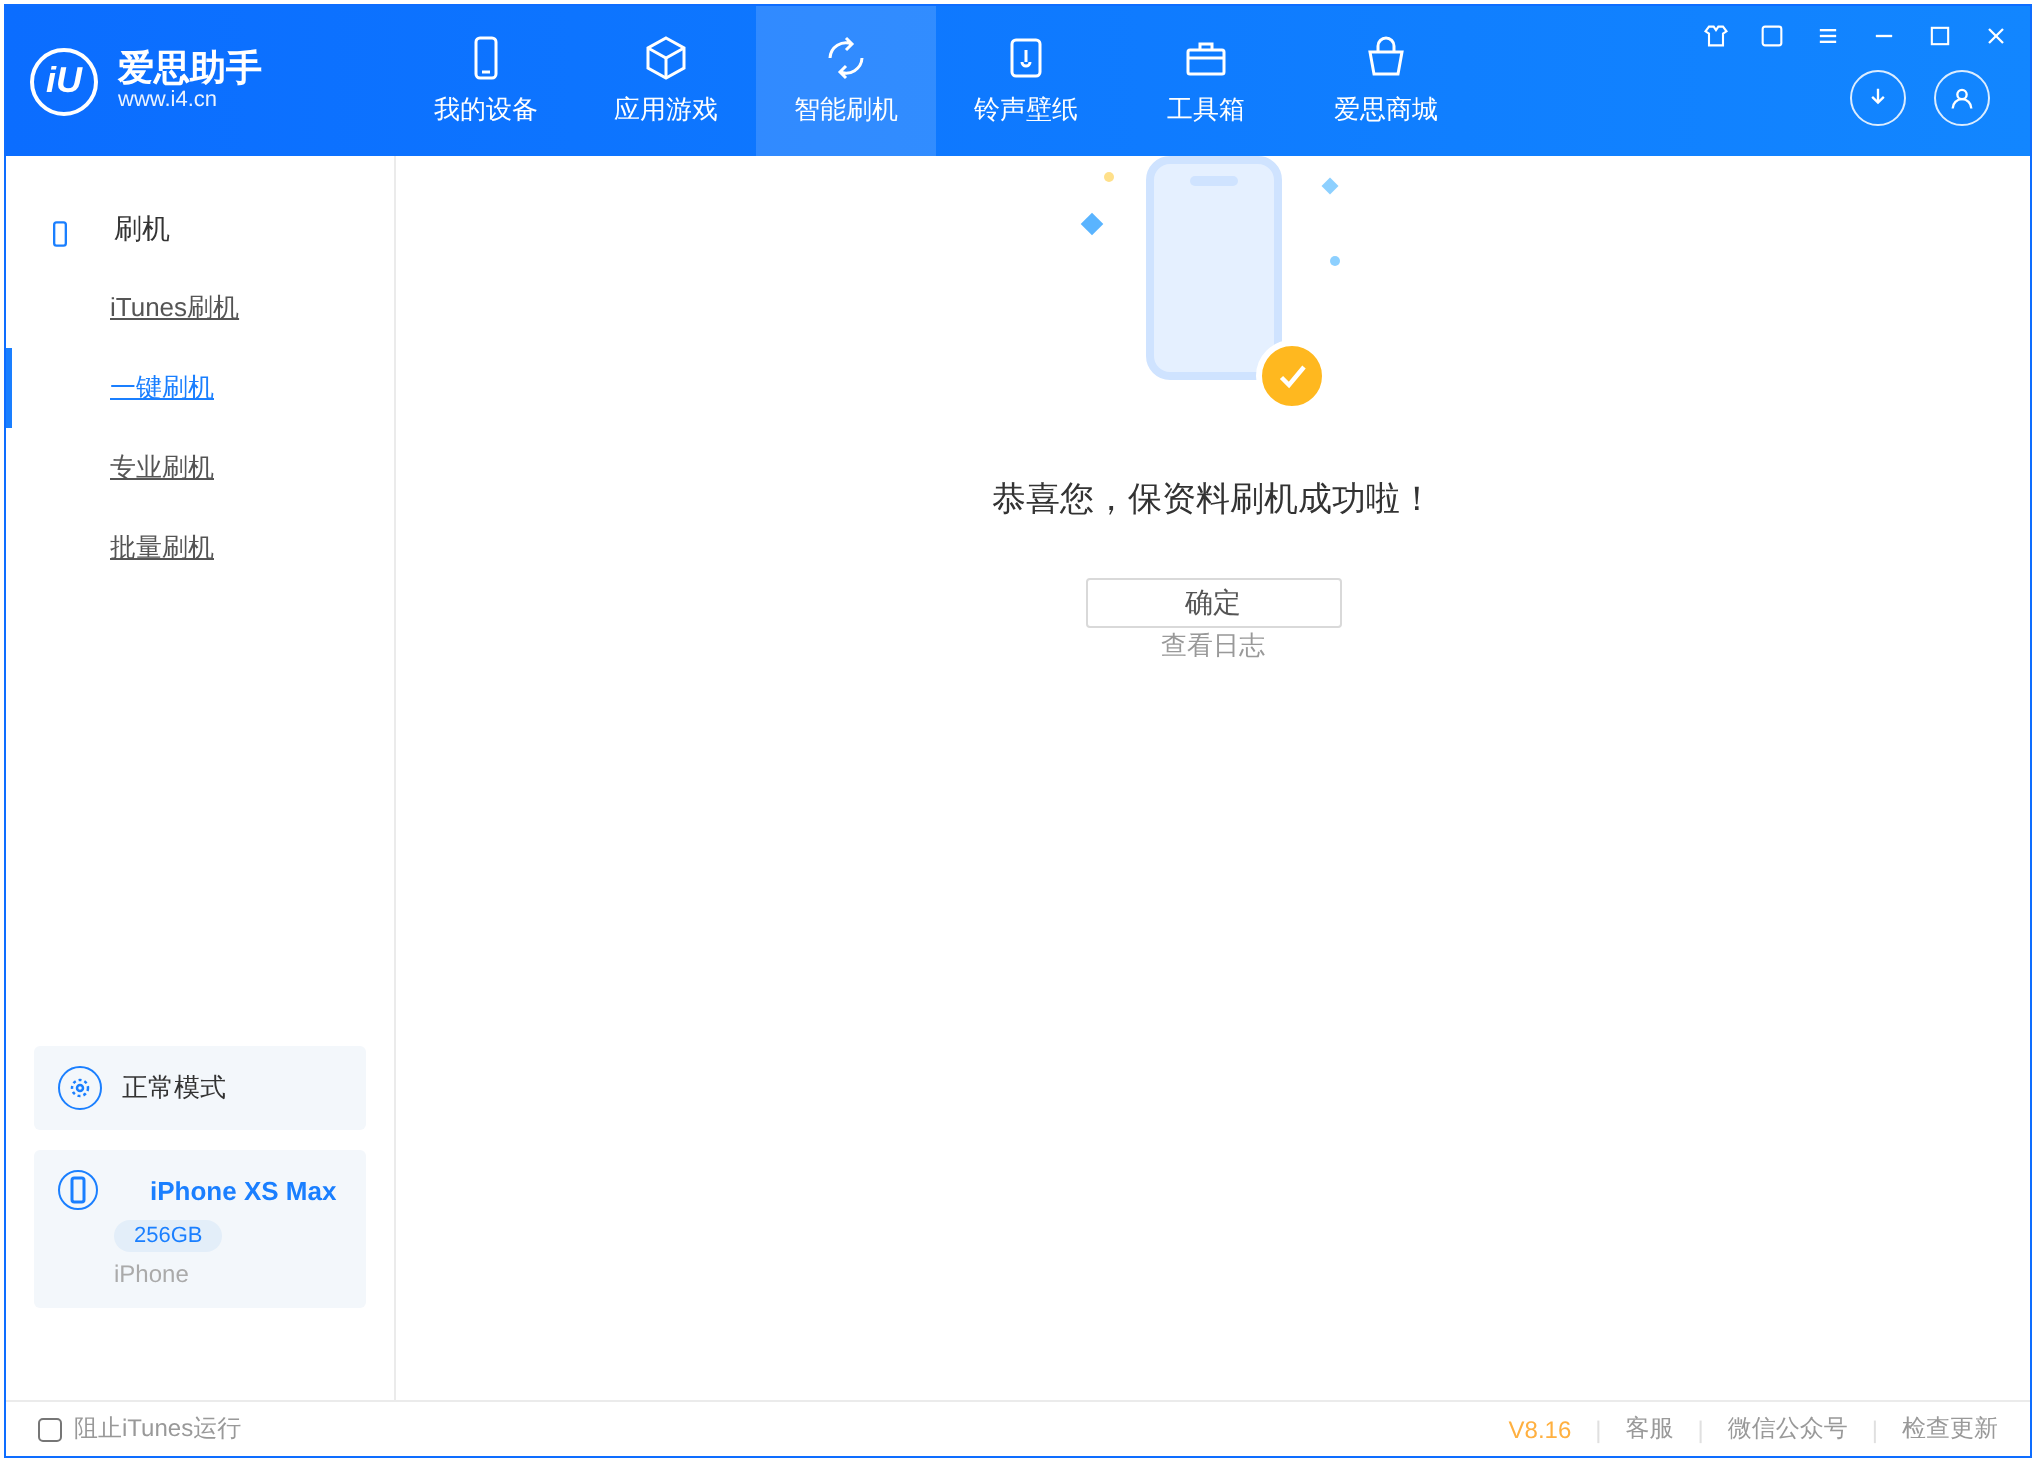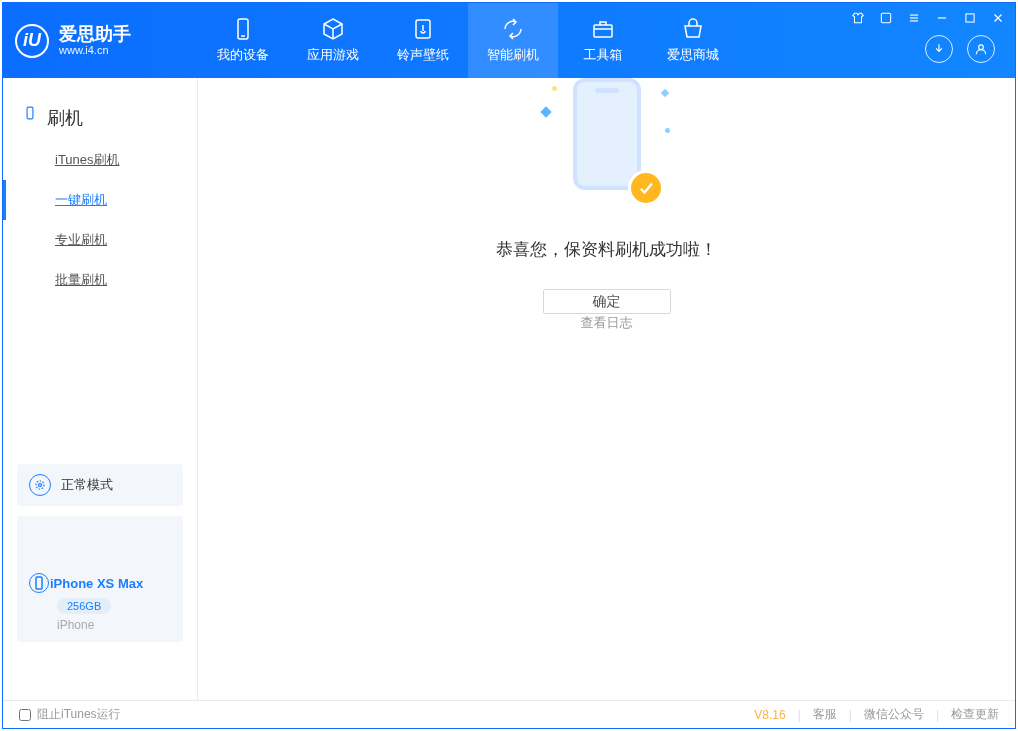--- a/index.html
+++ b/index.html
@@ -23,32 +23,32 @@
 .window-controls span { cursor: pointer; width: 18px; height: 18px; display: flex; align-items: center; justify-content: center; }
 .window-controls svg { width: 14px; height: 14px; }
 
 .right-circles { position: absolute; right: 20px; top: 32px; display: flex; gap: 14px; }
 .circle-btn { width: 28px; height: 28px; border: 1.5px solid rgba(255,255,255,0.85); border-radius: 50%; display: flex; align-items: center; justify-content: center; cursor: pointer; }
 .circle-btn svg { width: 14px; height: 14px; stroke: #fff; fill: none; stroke-width: 2; }
 
 .body-area { display: flex; height: calc(100% - 75px - 28px); }
 .sidebar { width: 195px; border-right: 1px solid #ebebeb; padding-top: 18px; position: relative; }
 .side-section { margin-bottom: 8px; }
-.side-header { display: flex; align-items: flex-start; padding: 10px 20px; font-size: 18px; color: #333; font-weight: 500; gap: 10px; }
+.side-header { display: flex; align-items: flex-end; padding: 10px 20px; font-size: 14px; color: #333; font-weight: 500; gap: 20px; }
 .side-header svg { width: 14px; height: 14px; }
 .side-item { padding: 11px 22px 11px 52px; font-size: 13px; color: #555; cursor: pointer; text-decoration: underline; }
 .side-item.active { color: #1a7fff; position: relative; }
 .side-item.active::before { content: ""; position: absolute; left: 0; top: 0; bottom: 0; width: 3px; background: #1a7fff; }
 
-.device-boxes { position: absolute; bottom: 58px; left: 14px; right: 14px; }
+.device-boxes { position: absolute; bottom: 46px; left: 14px; right: 14px; }
 .dev-box { background: #f3f7fb; border-radius: 3px; padding: 10px 12px; margin-bottom: 10px; display: flex; align-items: center; gap: 10px; font-size: 13px; color: #333; }
 .dev-box .dicon { width: 22px; height: 22px; border-radius: 50%; border: 1.5px solid #1a7fff; display: flex; align-items: center; justify-content: center; }
 .dev-box .dicon svg { width: 12px; height: 12px; }
 .dev-box2 { background: #f3f7fb; border-radius: 3px; padding: 10px 12px; font-size: 13px; }
-.dev-name { color: #1a7fff; font-weight: 600; display: flex; align-items: center; gap: 1px; margin-top: 47px; }
+.dev-name { color: #1a7fff; font-weight: 600; display: flex; align-items: center; gap: 26px; }
 .dev-name .phone-ico { width: 20px; height: 20px; border-radius: 50%; border: 1.5px solid #1a7fff; display: flex; align-items: center; justify-content: center; }
 .dev-cap { display: inline-block; background: #e3eef9; color: #1a7fff; border-radius: 10px; padding: 2px 10px; font-size: 11px; margin-top: 5px; margin-left: 28px; }
 .dev-type { color: #aaa; font-size: 12px; margin-top: 4px; margin-left: 28px; }
 
 .option-row { position: absolute; bottom: 0; left: 6px; right: 6px; border: 2px solid #ff3a3a; padding: 8px 6px; display: flex; gap: 16px; font-size: 12px; color: #888; }
 .option-row label { display: flex; align-items: center; gap: 5px; cursor: pointer; }
 .option-row input { width: 13px; height: 13px; }
 
 .main-content { flex: 1; display: flex; flex-direction: column; align-items: center; justify-content: flex-start; padding-bottom: 40px; }
 .success-ill { width: 130px; height: 130px; position: relative; margin-bottom: 30px; }
@@ -99,32 +99,32 @@
         <span>我的设备</span>
       </div>
       <div class="nav-tab">
         <svg viewBox="0 0 24 24" fill="none" stroke="#fff" stroke-width="1.5">
             <path d="M12 2 L21 7 L21 17 L12 22 L3 17 L3 7 Z"></path>
             <path d="M3 7 L12 12 L21 7"></path>
             <path d="M12 12 L12 22"></path>
           </svg>
         <span>应用游戏</span>
       </div>
+      <div class="nav-tab active">
+        <svg viewBox="0 0 24 24" fill="none" stroke="#fff" stroke-width="1.5">
+            <path d="M12 2 L15 5 L12 8 M4 12 a8 8 0 0 1 11-7 M12 22 L9 19 L12 16 M20 12 a8 8 0 0 1-11 7"></path>
+          </svg>
+        <span>智能刷机</span>
+      </div>
       <div class="nav-tab">
         <svg viewBox="0 0 24 24" fill="none" stroke="#fff" stroke-width="1.5">
             <rect x="5" y="3" width="14" height="18" rx="2"></rect>
             <path d="M12 8 L12 14 M10 14 a2 2 0 1 0 4 0"></path>
           </svg>
         <span>铃声壁纸</span>
-      </div>
-      <div class="nav-tab active">
-        <svg viewBox="0 0 24 24" fill="none" stroke="#fff" stroke-width="1.5">
-            <path d="M12 2 L15 5 L12 8 M4 12 a8 8 0 0 1 11-7 M12 22 L9 19 L12 16 M20 12 a8 8 0 0 1-11 7"></path>
-          </svg>
-        <span>智能刷机</span>
       </div>
       <div class="nav-tab">
         <svg viewBox="0 0 24 24" fill="none" stroke="#fff" stroke-width="1.5">
             <rect x="3" y="8" width="18" height="12" rx="1"></rect>
             <path d="M3 12 L21 12 M9 8 L9 5 L15 5 L15 8"></path>
           </svg>
         <span>工具箱</span>
       </div>
       <div class="nav-tab">
         <svg viewBox="0 0 24 24" fill="none" stroke="#fff" stroke-width="1.5">

